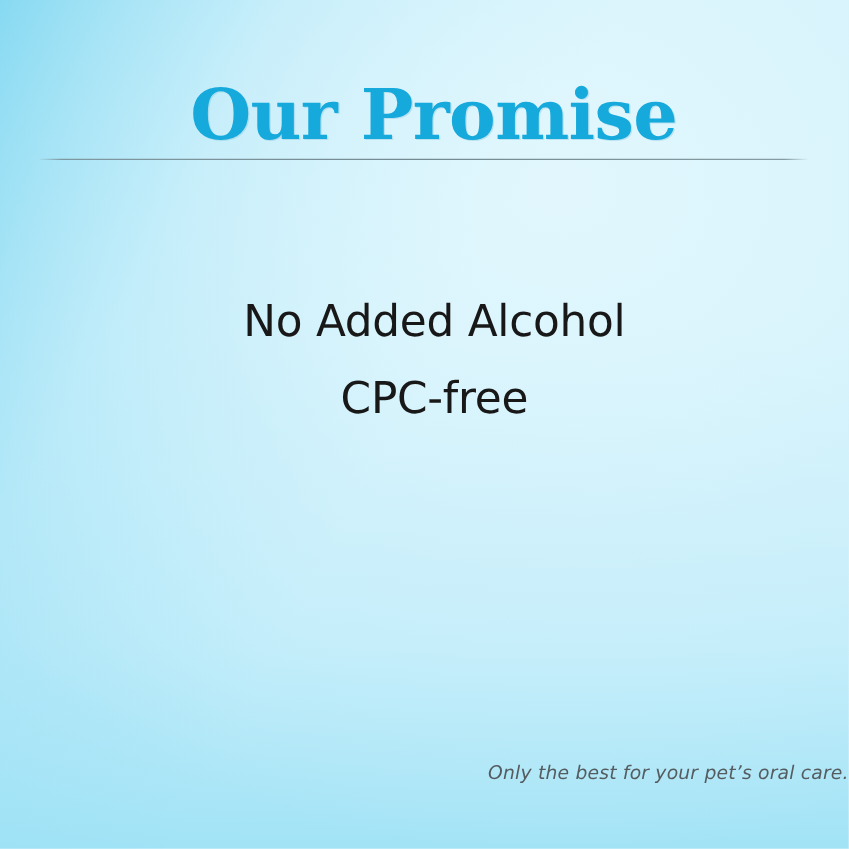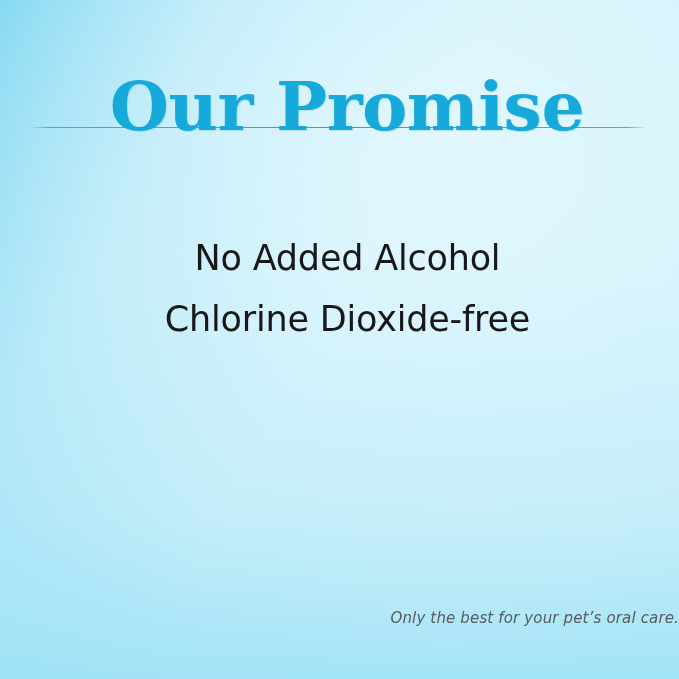--- a/index.html
+++ b/index.html
@@ -62,21 +62,21 @@
 
   
   #promise-title {
     position: absolute;
     top: 26px;
     left: 0;
     right: 0;
     text-align: center;
     font-family: "DejaVu Serif", "Liberation Serif", serif;
     font-weight: bold;
-    font-size: 68px;
+    font-size: 56px;
     line-height: 1.02;
     letter-spacing: -0.5px;
     color: #16a9dc;
     text-shadow: 1px 1px 0 rgba(120, 190, 215, 0.35);
     white-space: nowrap;
     padding-left: 15px;
   }
 
   
   #promise-divider {
@@ -139,19 +139,19 @@
   <div id="bg-wash-corner"></div>
 
   <div id="promise-content">
 
     <h1 id="promise-title">Our Promise</h1>
 
     <div id="promise-divider"></div>
 
     <ul id="promise-list">
       <li class="promise-item">No Added Alcohol</li>
-      <li class="promise-item">Chlorine Dioxide-free</li>
+      <li class="promise-item">CPC-free</li>
     </ul>
 
     <div id="promise-footer">Only the best for your pet’s oral care.</div>
 
   </div>
 </div>
 
 </body></html>

